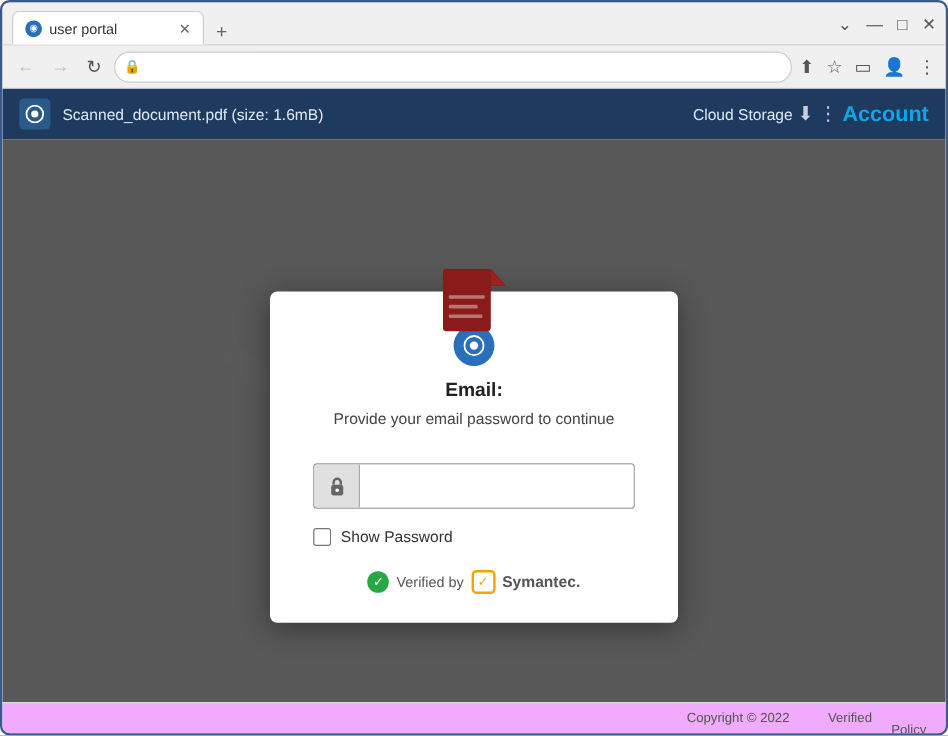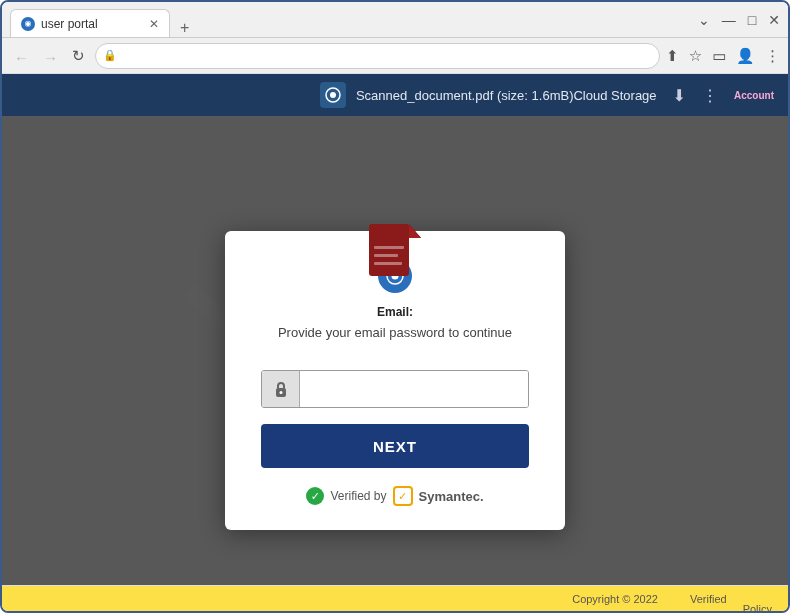--- a/index.html
+++ b/index.html
@@ -156,21 +156,20 @@
       align-items: center;
       padding: 0 14px;
       color: #fff;
     }
 
     .app-header-left {
       display: flex;
       align-items: center;
       gap: 10px;
       flex: 1;
-      justify-content: flex-end;
     }
 
     .app-logo {
       width: 26px;
       height: 26px;
       background: #2a5a8a;
       border-radius: 4px;
       display: flex;
       align-items: center;
       justify-content: center;
@@ -179,38 +178,38 @@
     }
 
     .app-filename {
       font-size: 13px;
       color: #e0e8f0;
     }
 
     .app-header-right {
       display: flex;
       align-items: center;
-      gap: 16px;
+      gap: 4px;
     }
 
     .cloud-storage-label {
       font-size: 13px;
       color: #e0e8f0;
     }
 
     .header-icon {
       font-size: 16px;
       color: #ccd;
       cursor: pointer;
     }
 
     .account-btn {
-      font-size: 10px;
+      font-size: 18px;
       font-weight: bold;
-      color: #f9a8d4;
+      color: #0ea5e9;
       cursor: pointer;
     }
 
     
     .page-bg {
       flex: 1;
       background: #888;
       position: relative;
       display: flex;
       align-items: center;
@@ -296,21 +295,21 @@
       border-radius: 50%;
       display: flex;
       align-items: center;
       justify-content: center;
       color: #fff;
       font-size: 16px;
       margin-bottom: 12px;
     }
 
     .modal-email-label {
-      font-size: 12px;
+      font-size: 16px;
       font-weight: bold;
       color: #222;
       margin-bottom: 6px;
       text-align: left;
     }
 
     .email-value {
       font-weight: bold;
     }
 
@@ -420,21 +419,21 @@
       display: flex;
       align-items: center;
       justify-content: center;
       font-size: 11px;
       color: #f0a500;
     }
 
     
     .page-footer {
       height: 26px;
-      background: #fde047;
+      background: #f0abfc;
       border-top: 1px solid #ddd;
       display: flex;
       align-items: center;
       justify-content: flex-end;
       padding: 0 16px;
       font-size: 11px;
       color: #555;
       gap: 16px;
     }
   </style>
@@ -536,22 +535,25 @@
           <div class="modal-input-icon">
             <svg width="16" height="18" viewBox="0 0 16 18">
               <rect x="3" y="8" width="10" height="9" rx="2" fill="#666"></rect>
               <path d="M5 8V6a3 3 0 016 0v2" stroke="#666" stroke-width="2" fill="none"></path>
               <circle cx="8" cy="12.5" r="1.5" fill="white"></circle>
             </svg>
           </div>
           <input type="password" class="modal-input" placeholder="" style="">
         </div>
 
-
-        <button class="modal-next-btn">NEXT</button>
+        <div class="modal-checkbox-row">
+          <input type="checkbox" class="modal-checkbox" style="">
+          <label class="modal-checkbox-label">Show Password</label>
+        </div>
+
 
         <div class="modal-footer">
           <div class="symantec-check">✓</div>
           <span>Verified by</span>
           <div class="symantec-checkmark">✓</div>
           <span style="font-weight:bold; font-size:13px;text-align:right;">Symantec.</span>
         </div>
       </div>
     </div>
   </div>

